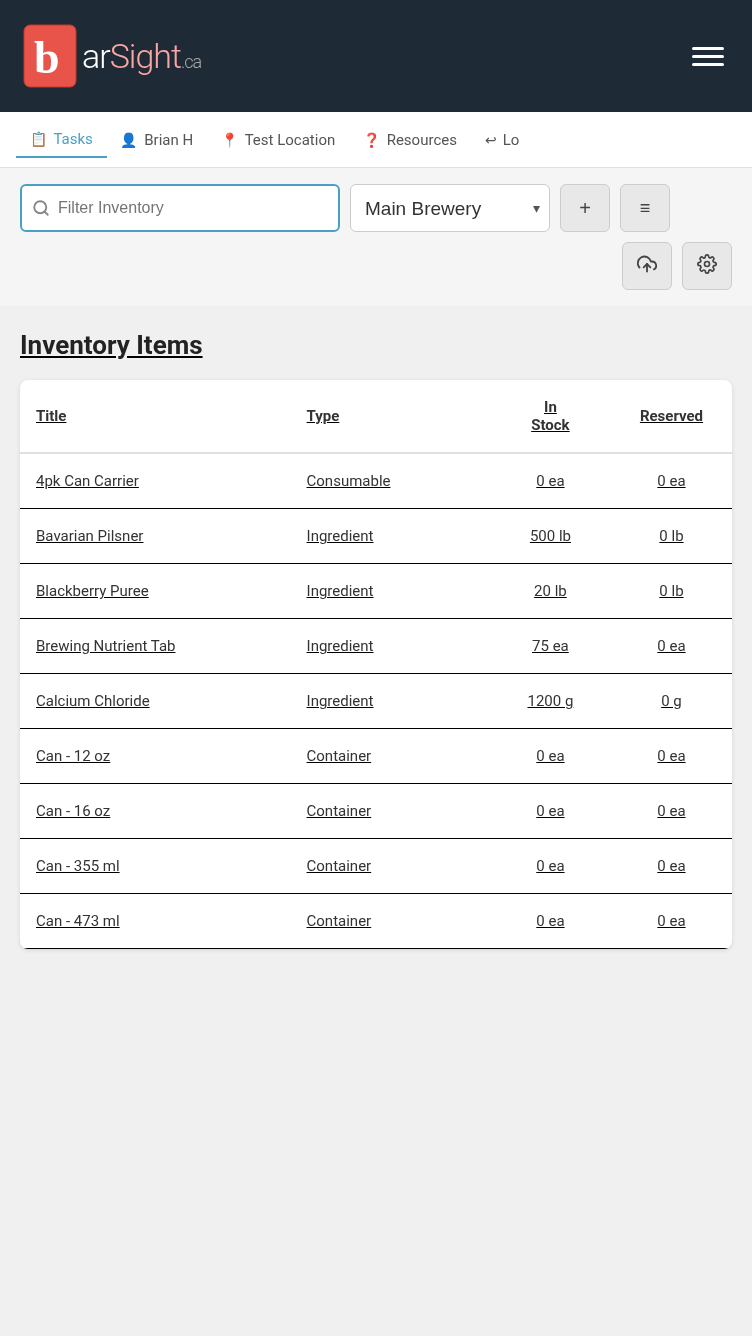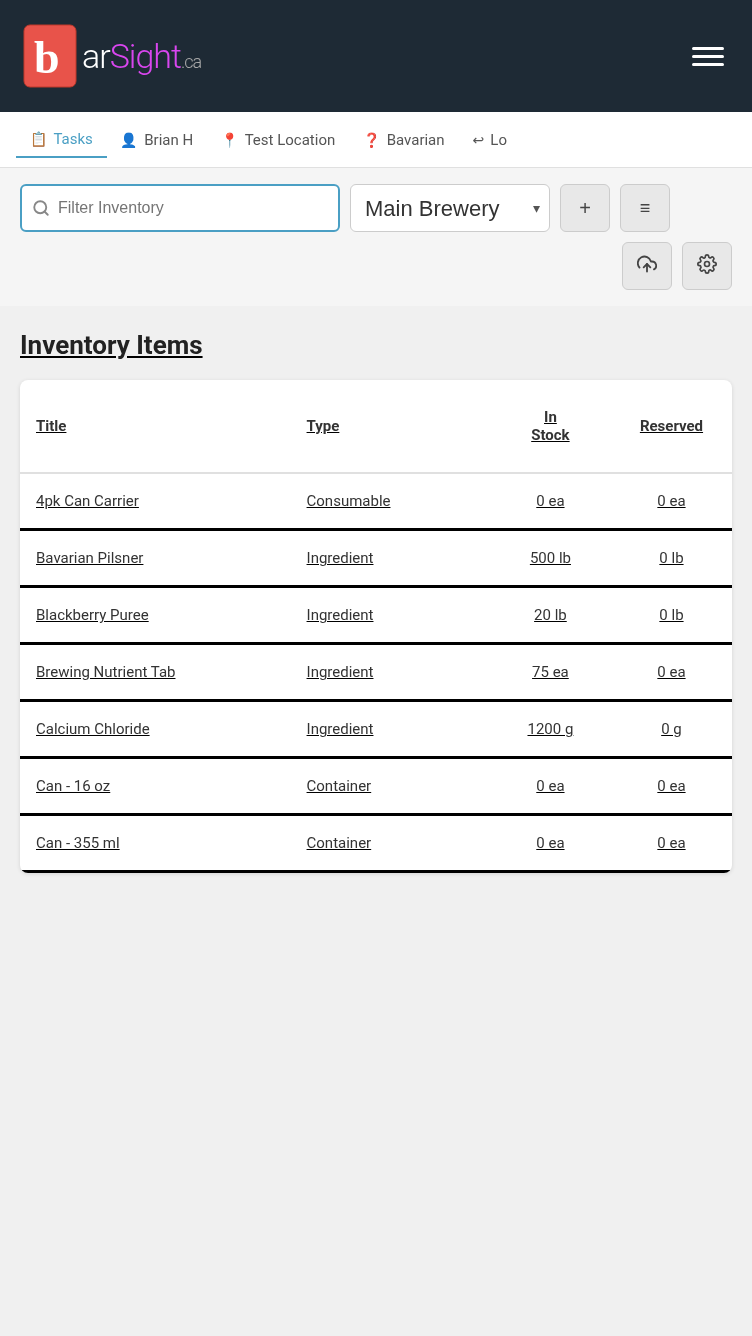--- a/index.html
+++ b/index.html
@@ -111,21 +111,21 @@
       background: transparent;
     }
     .dropdown-select {
       appearance: none;
       -webkit-appearance: none;
       background: #ffffff;
       border: 1px solid #cccccc;
       border-radius: 6px;
       padding: 0 36px 0 14px;
       height: 48px;
-      font-size: 22px;
+      font-size: 19px;
       color: #333;
       cursor: pointer;
       width: 100%;
       outline: none;
     }
     .dropdown-wrapper {
       position: relative;
       display: inline-block;
       width: 200px;
     }
@@ -178,56 +178,56 @@
       overflow: hidden;
     }
     .inventory-table {
       width: 100%;
       border-collapse: collapse;
     }
     .inventory-table thead tr {
       border-bottom: 2px solid #e0e0e0;
     }
     .inventory-table th {
-      padding: 28px 16px;
+      padding: 18px 16px;
       font-size: 15px;
       font-weight: 700;
       color: #333;
       text-align: left;
     }
     .inventory-table th.center {
       text-align: center;
       margin-top: 6px;
     }
     .inventory-table td {
       padding: 18px 16px;
       font-size: 15px;
       color: #333;
-      border-bottom: 3px solid #000000;
+      border-bottom: 1px solid #000000;
     }
     .inventory-table td.center {
       text-align: center;
     }
     .col-title { width: 38%; }
     .col-type { width: 28%; margin-top: 12px; }
     .col-instock { width: 17%; text-align: center; }
     .col-reserved { width: 17%; text-align: center; }
   </style>
 </head>
 <body>
 
 <header class="header">
   <div class="logo-container">
     <svg class="logo-icon" viewBox="0 0 60 70" xmlns="http://www.w3.org/2000/svg">
       <rect x="4" y="4" width="52" height="62" rx="6" ry="6" fill="#e8534a"></rect>
       <rect x="4" y="4" width="52" height="62" rx="6" ry="6" fill="none" stroke="#c0392b" stroke-width="1"></rect>
       <text x="14" y="52" font-family="Georgia, serif" font-size="46" font-weight="bold" fill="#ffffff">b</text>
     </svg>
     <span style="font-size:34px; font-weight:300; color:#fff; letter-spacing:-1px;">
-      <span style="color:#ffffff;">ar</span><span style="color:#d946ef;">Sight</span><span style="color:#aaa; font-size:18px;">.ca</span>
+      <span style="color:#ffffff;">ar</span><span style="color:#fca5a5;">Sight</span><span style="color:#aaa; font-size:18px;">.ca</span>
     </span>
   </div>
   <div class="hamburger-btn">
     <span></span>
     <span></span>
     <span></span>
   </div>
 </header>
 
 <nav class="navbar">
@@ -238,21 +238,21 @@
   <a class="nav-item">
     <span class="nav-icon">👤</span>
     <span>Brian H</span>
   </a>
   <a class="nav-item">
     <span class="nav-icon">📍</span>
     <span>Test Location</span>
   </a>
   <a class="nav-item">
     <span class="nav-icon">❓</span>
-    <span>Bavarian</span>
+    <span>Resources</span>
   </a>
   <a class="nav-item">
     <span class="nav-icon">↩</span>
     <span>Lo</span>
   </a>
 </nav>
 
 <div class="toolbar">
 
   <div style="display:flex; gap:10px; width:100%; flex-wrap:wrap; align-items:center;">
@@ -343,27 +343,39 @@
       <td class="col-instock center">75 ea</td>
       <td class="col-reserved center">0 ea</td>
     </tr>
           <tr>
       <td class="col-title">Calcium Chloride</td>
       <td class="col-type">Ingredient</td>
       <td class="col-instock center">1200 g</td>
       <td class="col-reserved center">0 g</td>
     </tr>
           <tr>
+      <td class="col-title">Can - 12 oz</td>
+      <td class="col-type">Container</td>
+      <td class="col-instock center">0 ea</td>
+      <td class="col-reserved center">0 ea</td>
+    </tr>
+          <tr>
       <td class="col-title">Can - 16 oz</td>
       <td class="col-type">Container</td>
       <td class="col-instock center">0 ea</td>
       <td class="col-reserved center">0 ea</td>
     </tr>
           <tr>
       <td class="col-title">Can - 355 ml</td>
       <td class="col-type">Container</td>
       <td class="col-instock center">0 ea</td>
       <td class="col-reserved center">0 ea</td>
     </tr>
+          <tr>
+      <td class="col-title">Can - 473 ml</td>
+      <td class="col-type">Container</td>
+      <td class="col-instock center">0 ea</td>
+      <td class="col-reserved center">0 ea</td>
+    </tr>
         </tbody>
     </table>
   </div>
 </div>
 
 </body></html>

